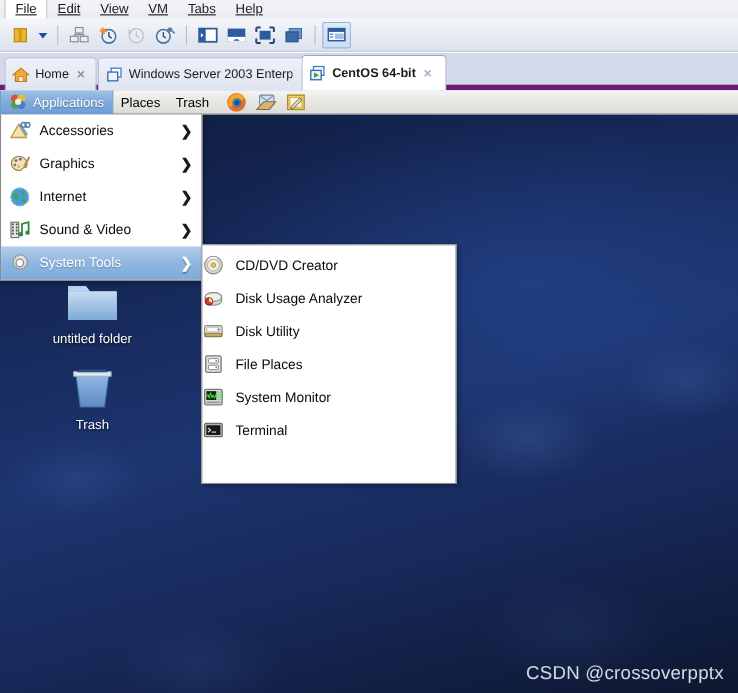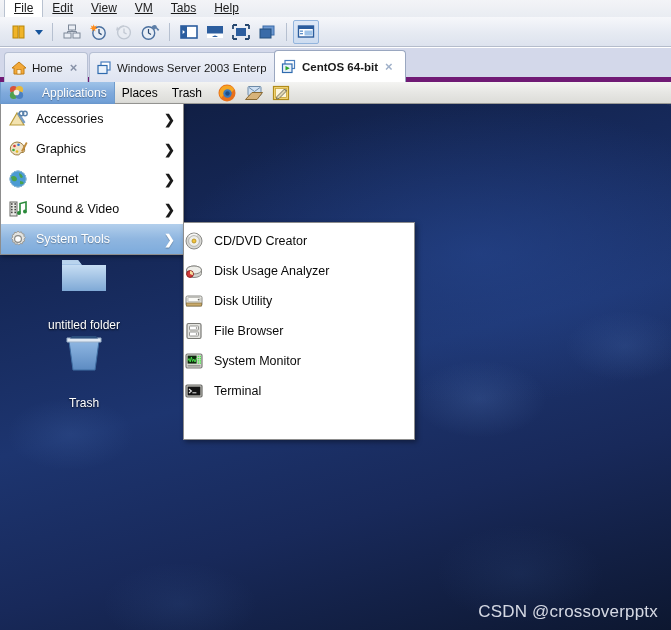--- a/index.html
+++ b/index.html
@@ -120,21 +120,20 @@
   .gnome-panel {
     position: absolute; left: 0; top: 0; width: 671px; height: 22px;
     background: linear-gradient(to bottom,#f4f4f2 0%,#e8e8e5 45%,#dcdcd8 100%);
     border-bottom: 1px solid #9a9a96;
     display: flex; align-items: center; box-sizing: border-box;
     font-size: 12px; color: #000000;
   }
   .panel-menu {
     display: flex; align-items: center; height: 22px; padding: 0 7px;
     white-space: nowrap;
-    gap: 12px;
   }
   .panel-menu.active {
     background: linear-gradient(to bottom,#9fc3e8 0%,#7fa9db 50%,#6e9ed6 100%);
     color: #ffffff;
     text-shadow: 0 1px 1px rgba(0,0,0,.35);
     border-left: 1px solid #6f9ccd;
     border-right: 1px solid #6f9ccd;
     box-sizing: border-box;
   }
   .panel-menu .app-ico { width: 17px; height: 17px; margin-right: 5px; }
@@ -179,21 +178,20 @@
     font-size: 12.5px; color: #0a0a0a;
   }
   .sub-menu-item .mi-ico { width: 20px; height: 20px; flex: 0 0 20px; margin-right: 10px; }
 
   
   .desk-icon {
     position: absolute; width: 96px;
     display: flex; flex-direction: column; align-items: center;
     color: #ffffff; font-size: 12px;
     text-shadow: 0 1px 2px rgba(0,0,0,.85);
-    gap: 17px;
   }
   .desk-icon .di-label { margin-top: 5px; text-align: center; line-height: 14px; }
 
   .watermark {
     position: absolute; right: 13px; bottom: 8px;
     font-size: 17px; color: #e6e9f2; opacity: .92;
     letter-spacing: .2px;
     font-family: "Liberation Sans", sans-serif;
   }
 </style>
@@ -514,21 +512,21 @@
       </div>
 
       <div class="sub-menu-item">
         <svg class="mi-ico" viewBox="0 0 20 20">
           <rect x="3" y="2.5" width="14" height="15" rx="1.5" fill="#e4e4e0" stroke="#7a7a76" stroke-width="1.2"></rect>
           <rect x="5.5" y="5" width="9" height="4" rx=".6" fill="#ffffff" stroke="#8a8a86" stroke-width=".9"></rect>
           <rect x="5.5" y="11" width="9" height="4" rx=".6" fill="#ffffff" stroke="#8a8a86" stroke-width=".9"></rect>
           <circle cx="12.6" cy="7" r=".8" fill="#7a7a76"></circle>
           <circle cx="12.6" cy="13" r=".8" fill="#7a7a76"></circle>
         </svg>
-        <span class="mi-label">File Browser</span>
+        <span class="mi-label">File Places</span>
       </div>
 
       <div class="sub-menu-item">
         <svg class="mi-ico" viewBox="0 0 20 20">
           <rect x="2" y="3" width="16" height="14" rx="1.5" fill="#d8d8d2" stroke="#7a7a76" stroke-width="1.2"></rect>
           <rect x="3.6" y="4.6" width="9" height="8" fill="#0e2a0e"></rect>
           <path d="M3.6 10 L5 7.5 L6.2 11 L7.4 6 L8.6 10.5 L9.8 8 L11 11 L12.6 7" stroke="#4ee84e" stroke-width=".9" fill="none"></path>
           <g fill="#4ee84e">
             <rect x="13.6" y="4.8" width="1.4" height="1.4"></rect>
               <rect x="15.6" y="4.8" width="1.4" height="1.4"></rect>

